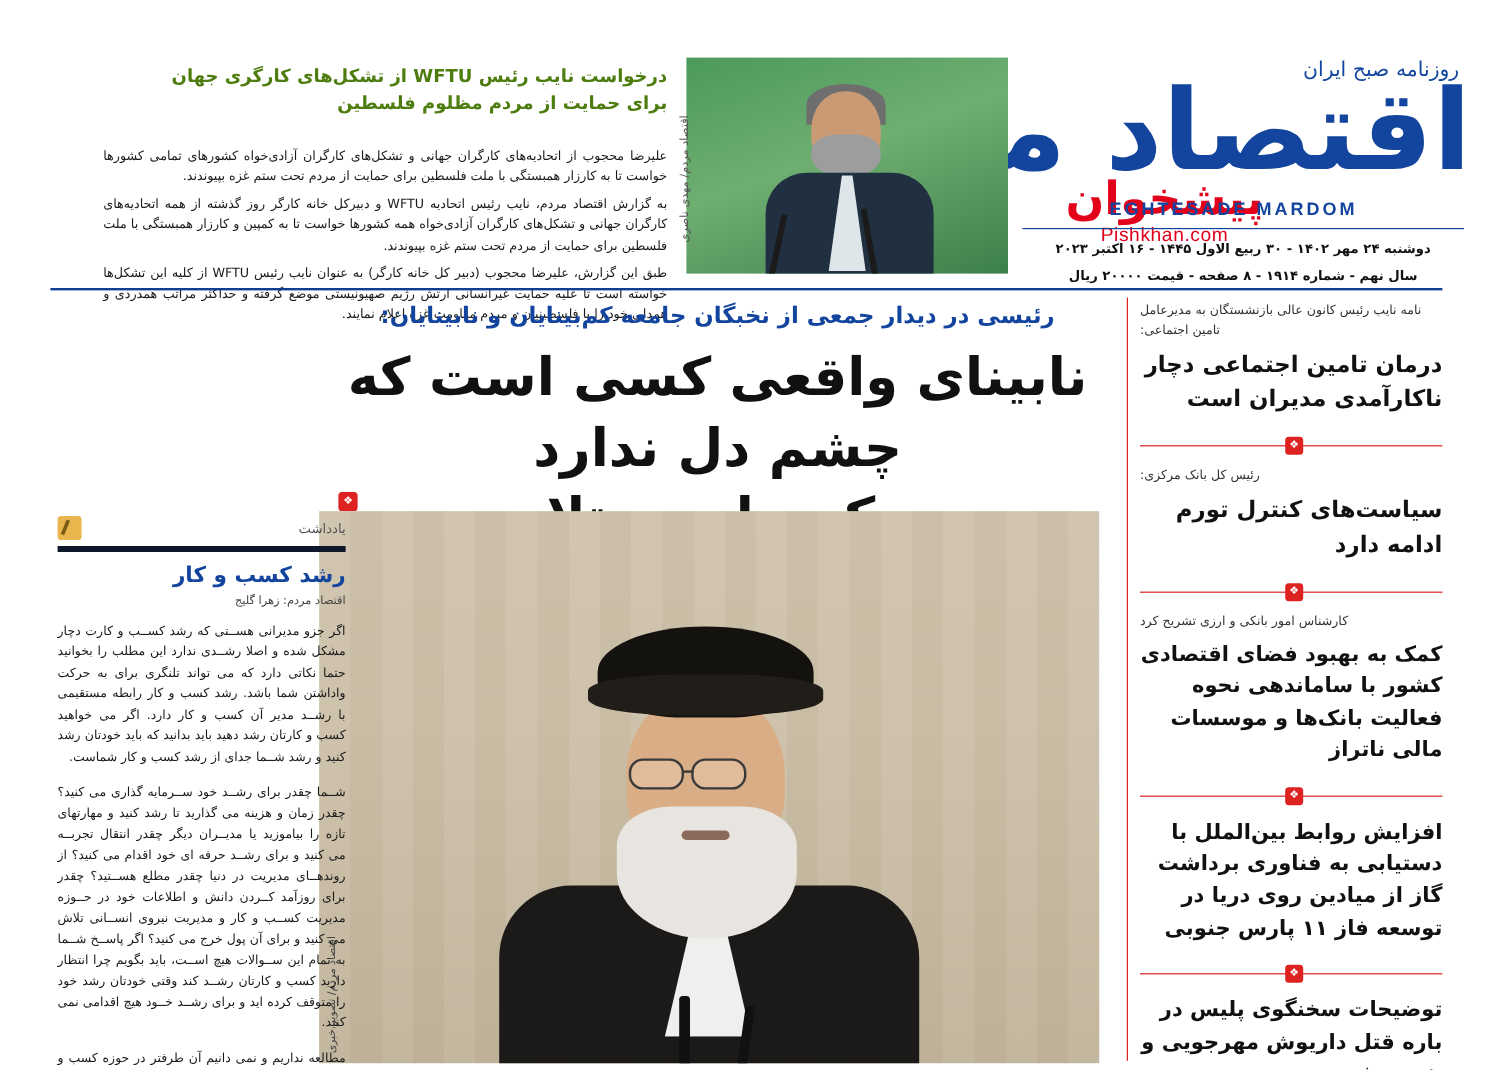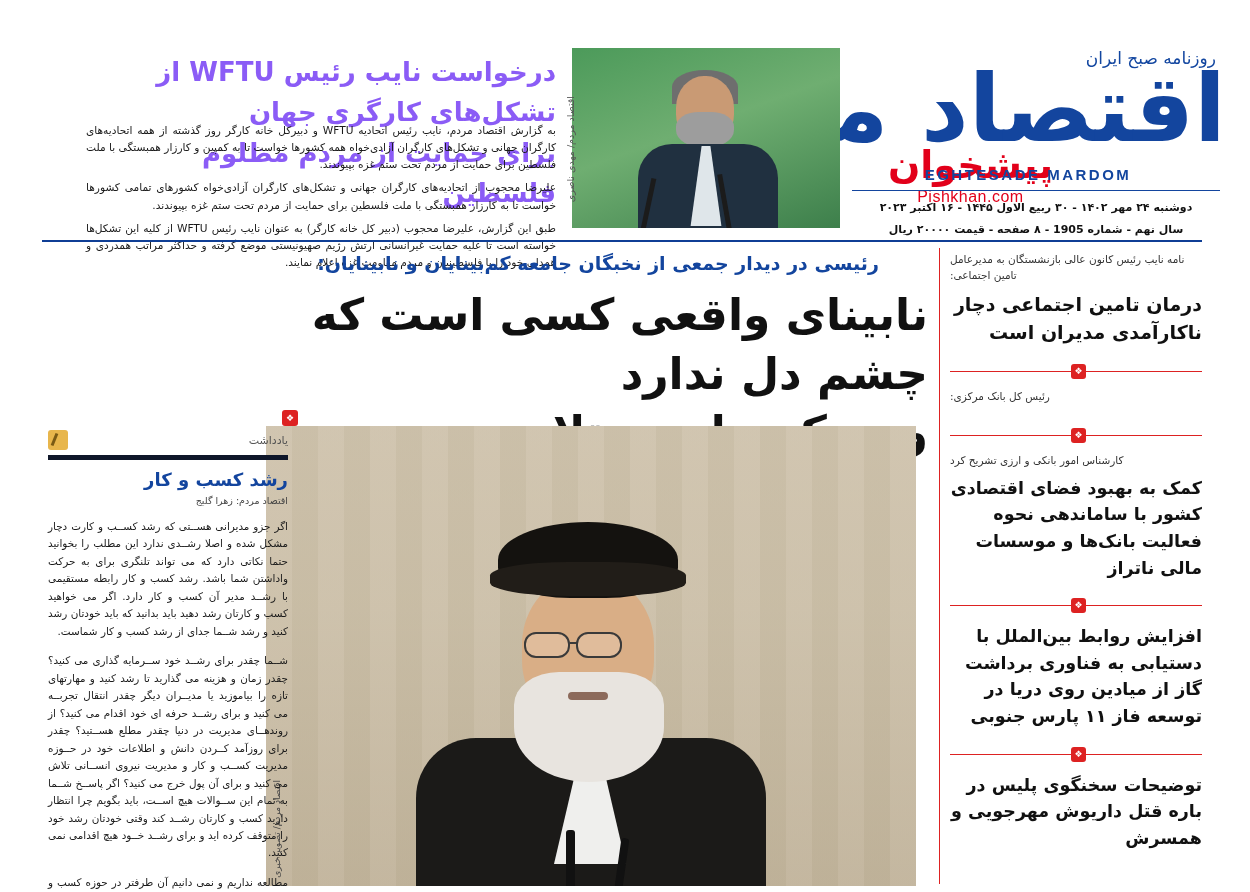--- a/index.html
+++ b/index.html
@@ -150,23 +150,23 @@
     color: #555;
     writing-mode: vertical-rl;
     transform: rotate(180deg);
     letter-spacing: 1px;
   }
   .top-head {
     position: absolute;
     top: 52px; right: 694px;
     width: 470px;
     text-align: right;
-    font-size: 26px;
-    font-weight: bold;
-    color: #8b5cf6;
+    font-size: 15px;
+    font-weight: bold;
+    color: #4d7c0f;
     line-height: 1.55;
     direction: rtl;
   }
   .top-head .l2 { display:block; }
   .top-body {
     position: absolute;
     top: 122px; right: 694px;
     width: 470px;
     font-size: 10.6px;
     line-height: 1.62;
@@ -252,21 +252,21 @@
     width: 660px;
   }
   .lead-kicker {
     text-align: center;
     font-size: 19px;
     color: #13459e;
     font-weight: bold;
     margin-bottom: 12px;
   }
   .lead-title {
-    text-align: right;
+    text-align: center;
     font-size: 44px;
     font-weight: bold;
     color: #111;
     line-height: 1.33;
     letter-spacing: -0.5px;
     direction: rtl;
   }
   .lead-photo {
     position: absolute;
     top: 426px;
@@ -419,62 +419,63 @@
     <div class="logo-block">
       <div class="logo-sub">روزنامه صبح ایران</div>
       <div class="logo-main">اقتصاد مردم</div>
       <div class="pishkhan">
         <div class="fa">پیشخوان</div>
         <div class="en">Pishkhan.com</div>
       </div>
       <div class="logo-latin">EGHTESADE MARDOM</div>
       <div class="logo-rule"></div>
       <div class="issue-line1">دوشنبه ۲۴ مهر ۱۴۰۲ - ۳۰ ربیع الاول ۱۴۴۵ - ۱۶ اکتبر ۲۰۲۳</div>
-      <div class="issue-line2">سال نهم - شماره 1905 - ۸ صفحه - قیمت ۲۰۰۰۰ ریال</div>
+      <div class="issue-line2">سال نهم - شماره ۱۹۱۴ - ۸ صفحه - قیمت ۲۰۰۰۰ ریال</div>
     </div>
 
     <div class="top-photo">
       <div class="man-hair"></div>
       <div class="man-head"></div>
       <div class="man-beard"></div>
       <div class="man-body"></div>
       <div class="man-shirt"></div>
       <div class="mic1"></div>
       <div class="mic2"></div>
     </div>
     <div class="photo-credit-v">اقتصاد مردم/ مهدی ناصری</div>
 
     <div class="top-head">
       <span>درخواست نایب رئیس WFTU از تشکل‌های کارگری جهان</span>
       <span class="l2">برای حمایت از مردم مظلوم فلسطین</span>
     </div>
 
     <div class="top-body">
+      <p>علیرضا محجوب از اتحادیه‌های کارگران جهانی و تشکل‌های کارگران آزادی‌خواه کشورهای تمامی کشورها خواست تا به کارزار همبستگی با ملت فلسطین برای حمایت از مردم تحت ستم غزه بپیوندند.</p>
       <p>به گزارش اقتصاد مردم، نایب رئیس اتحادیه WFTU و دبیرکل خانه کارگر روز گذشته از همه اتحادیه‌های کارگران جهانی و تشکل‌های کارگران آزادی‌خواه همه کشورها خواست تا به کمپین و کارزار همبستگی با ملت فلسطین برای حمایت از مردم تحت ستم غزه بپیوندند.</p>
-      <p>علیرضا محجوب از اتحادیه‌های کارگران جهانی و تشکل‌های کارگران آزادی‌خواه کشورهای تمامی کشورها خواست تا به کارزار همبستگی با ملت فلسطین برای حمایت از مردم تحت ستم غزه بپیوندند.</p>
       <p>طبق این گزارش، علیرضا محجوب (دبیر کل خانه کارگر) به عنوان نایب رئیس WFTU از کلیه این تشکل‌ها خواسته است تا علیه حمایت غیرانسانی ارتش رژیم صهیونیستی موضع گرفته و حداکثر مراتب همدردی و همدلی خود را با فلسطینیان و مردم مقاومت غزه اعلام نمایند.</p>
     </div>
   </div>
 
   <div class="rule-under-masthead"></div>
   <div class="vrule-left"></div>
   <div class="vrule-right"></div>
 
   <div class="side">
 
     <div class="side-item">
       <div class="kicker">نامه نایب رئیس کانون عالی بازنشستگان به مدیرعامل تامین اجتماعی:</div>
       <div class="side-title">درمان تامین اجتماعی دچار ناکارآمدی مدیران است</div>
     </div>
     <div class="sep">
       <span class="dot">❖</span>
     </div>
 
     <div class="side-item">
       <div class="kicker r">رئیس کل بانک مرکزی:</div>
+      <div class="side-title">سیاست‌های کنترل تورم ادامه دارد</div>
     </div>
     <div class="sep">
       <span class="dot">❖</span>
     </div>
 
     <div class="side-item">
       <div class="kicker r">کارشناس امور بانکی و ارزی تشریح کرد</div>
       <div class="side-title sm">کمک به بهبود فضای اقتصادی کشور با ساماندهی نحوه فعالیت بانک‌ها و موسسات مالی ناتراز</div>
     </div>
     <div class="sep">

